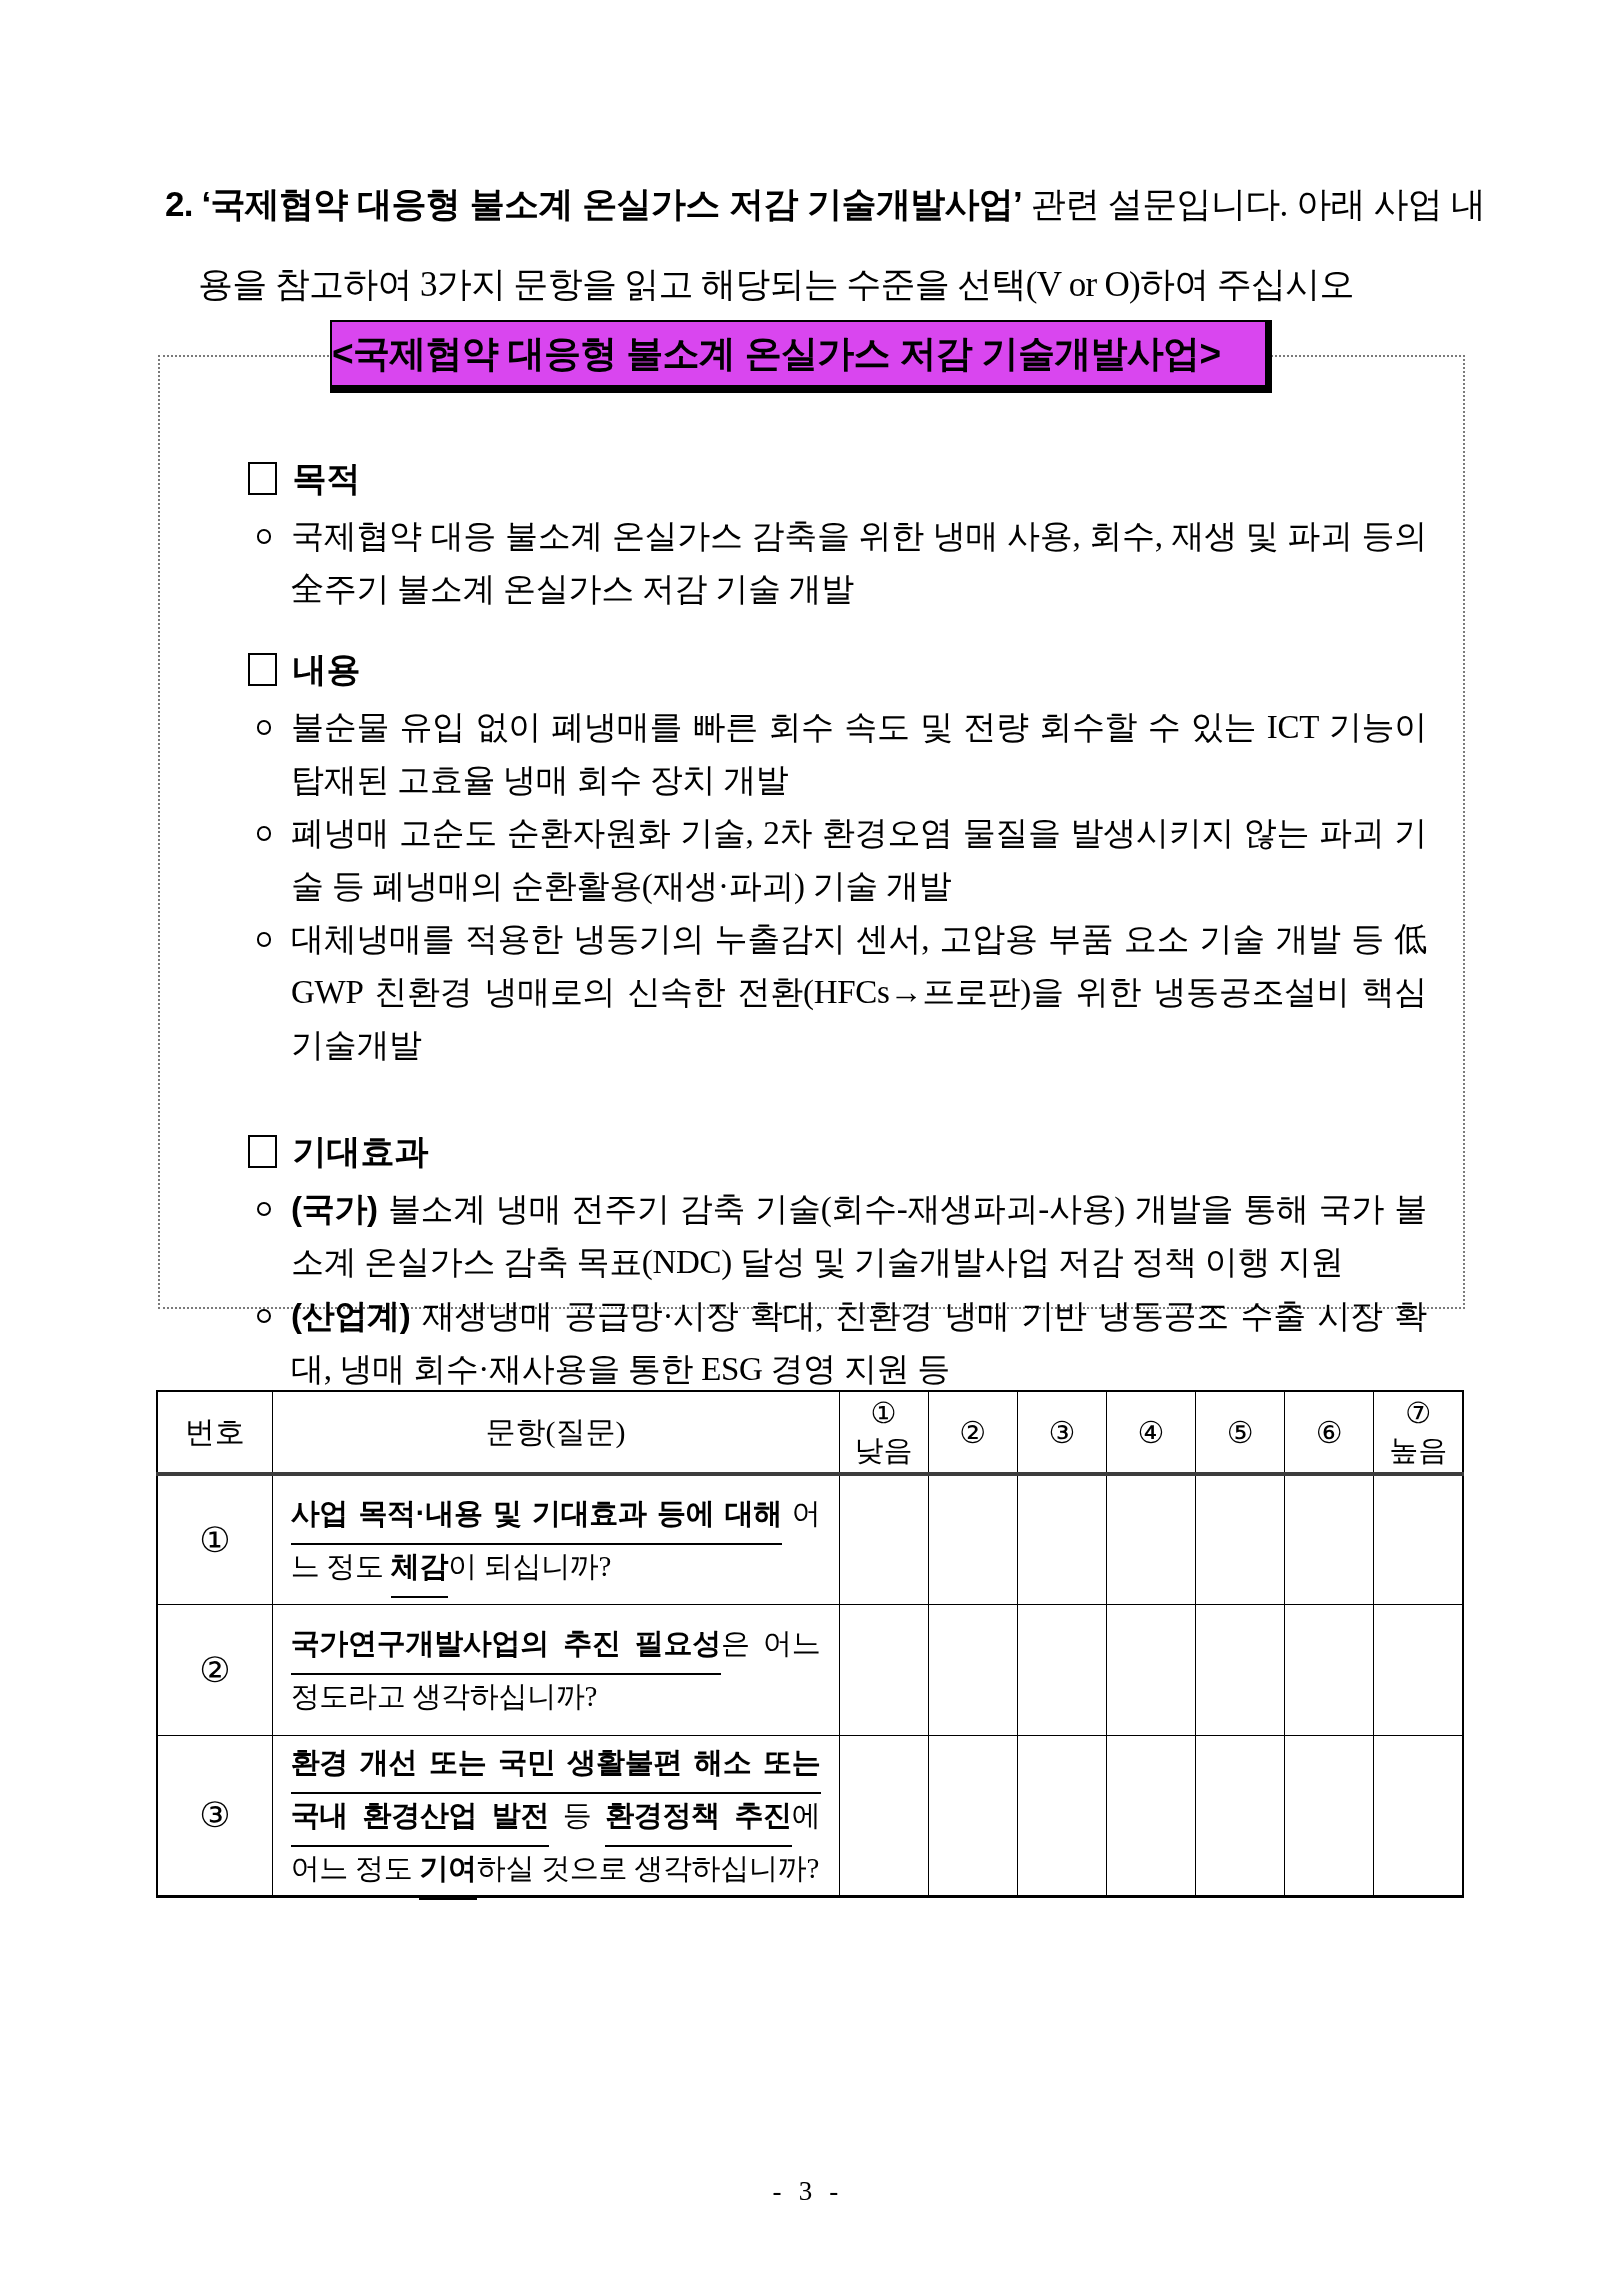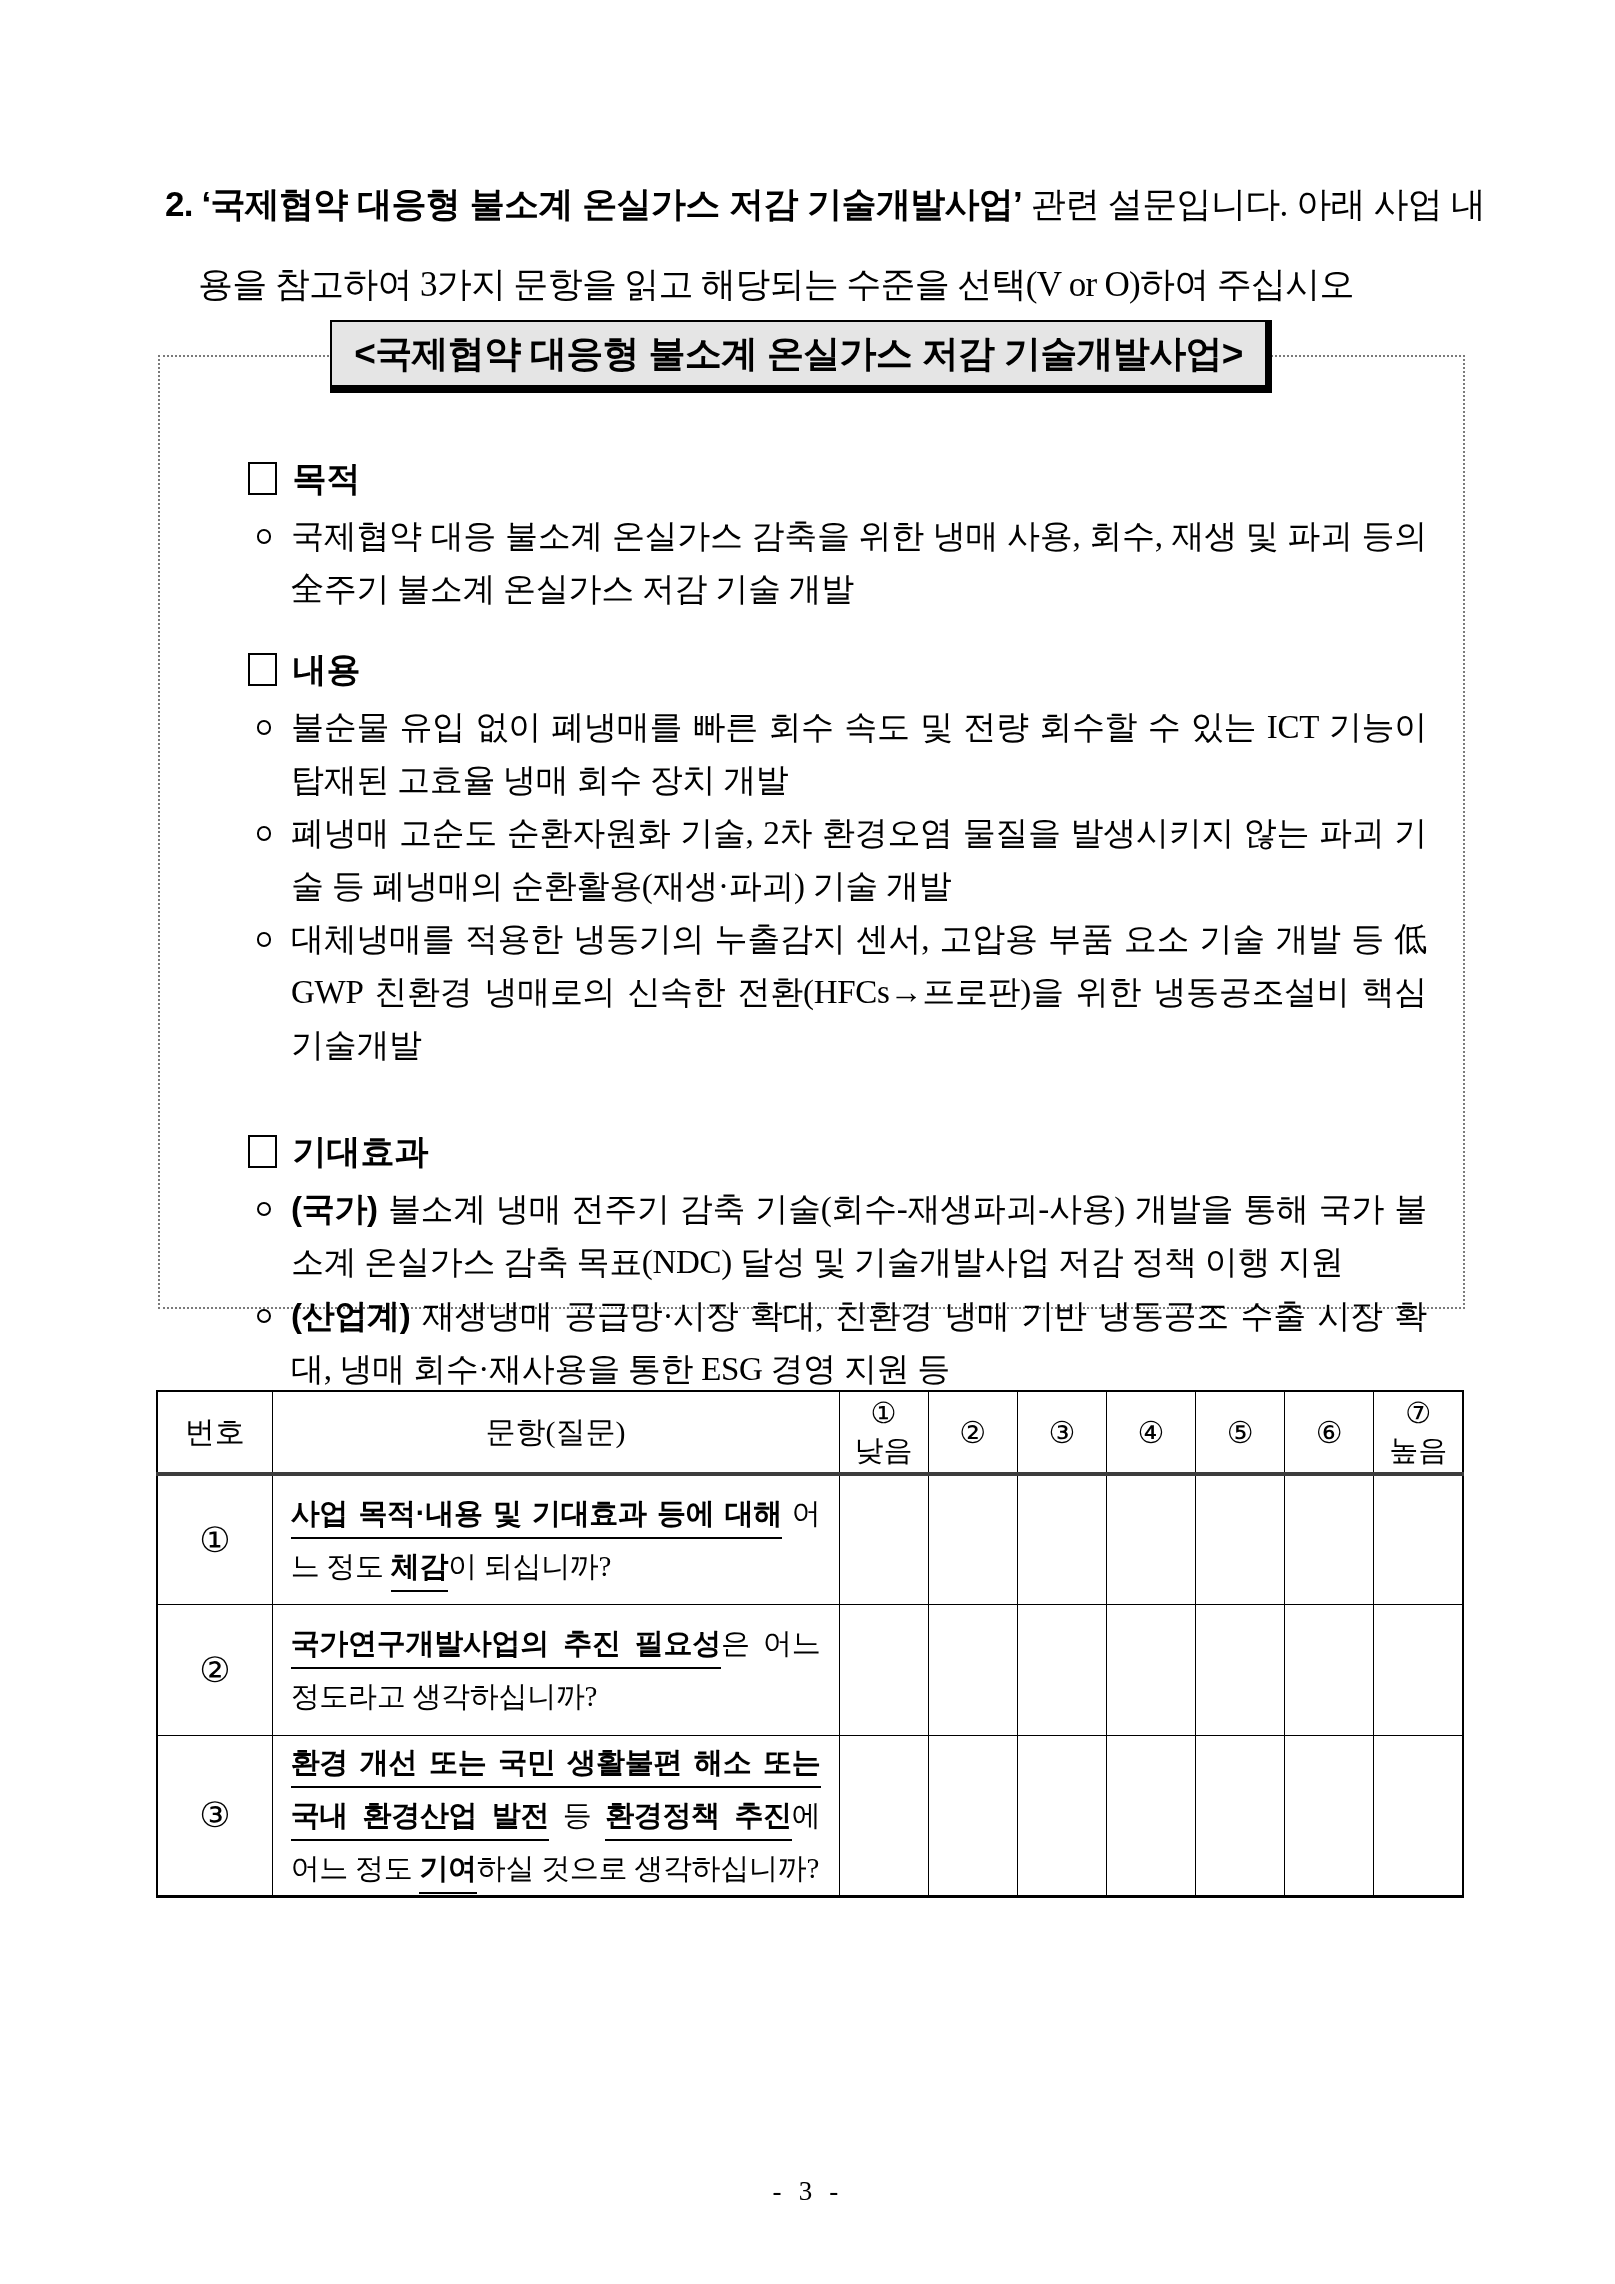--- a/index.html
+++ b/index.html
@@ -22,26 +22,26 @@
   .heading .h-num,
   .heading .h-bold{
     font-family:"Liberation Sans","DejaVu Sans",sans-serif;
     font-weight:700;
   }
 
   
   .title-box{
     position:absolute;left:330px;top:320px;
     width:933px;height:63px;
-    background:#e5e5e5;
+    background:#d946ef;
     border:2px solid #000;
     border-right-width:7.8px;
     border-bottom-width:8.5px;
     z-index:2;
-    display:flex;align-items:center;justify-content:center;
+    display:flex;align-items:center;justify-content:flex-start;
     font-family:"Liberation Sans","DejaVu Sans",sans-serif;
     font-weight:700;font-size:37px;letter-spacing:-0.7px;
   }
 
   
   .info-box{
     position:absolute;left:158px;top:355px;
     width:1303px;height:950px;
     border:2px dotted #7a7a7a;
     z-index:1;
@@ -102,21 +102,21 @@
   .survey td.q{
     font-size:29px;line-height:53px;
     padding:0 18px;vertical-align:middle;
     text-align:justify;letter-spacing:-0.3px;
   }
   .survey td.rate{background:#fff;}
   .q .bu{
     font-family:"Liberation Sans","DejaVu Sans",sans-serif;
     font-weight:700;
     border-bottom:2px solid #000;
-    padding-bottom:8px;
+    padding-bottom:14px;
   }
   tr.r1 td{height:126px;}
   tr.r2 td{height:128px;}
   tr.r3 td{height:147px;}
 
   
   .page-num{
     position:absolute;top:2176px;left:0;width:100%;
     text-align:center;font-size:27px;letter-spacing:5.2px;
   }

